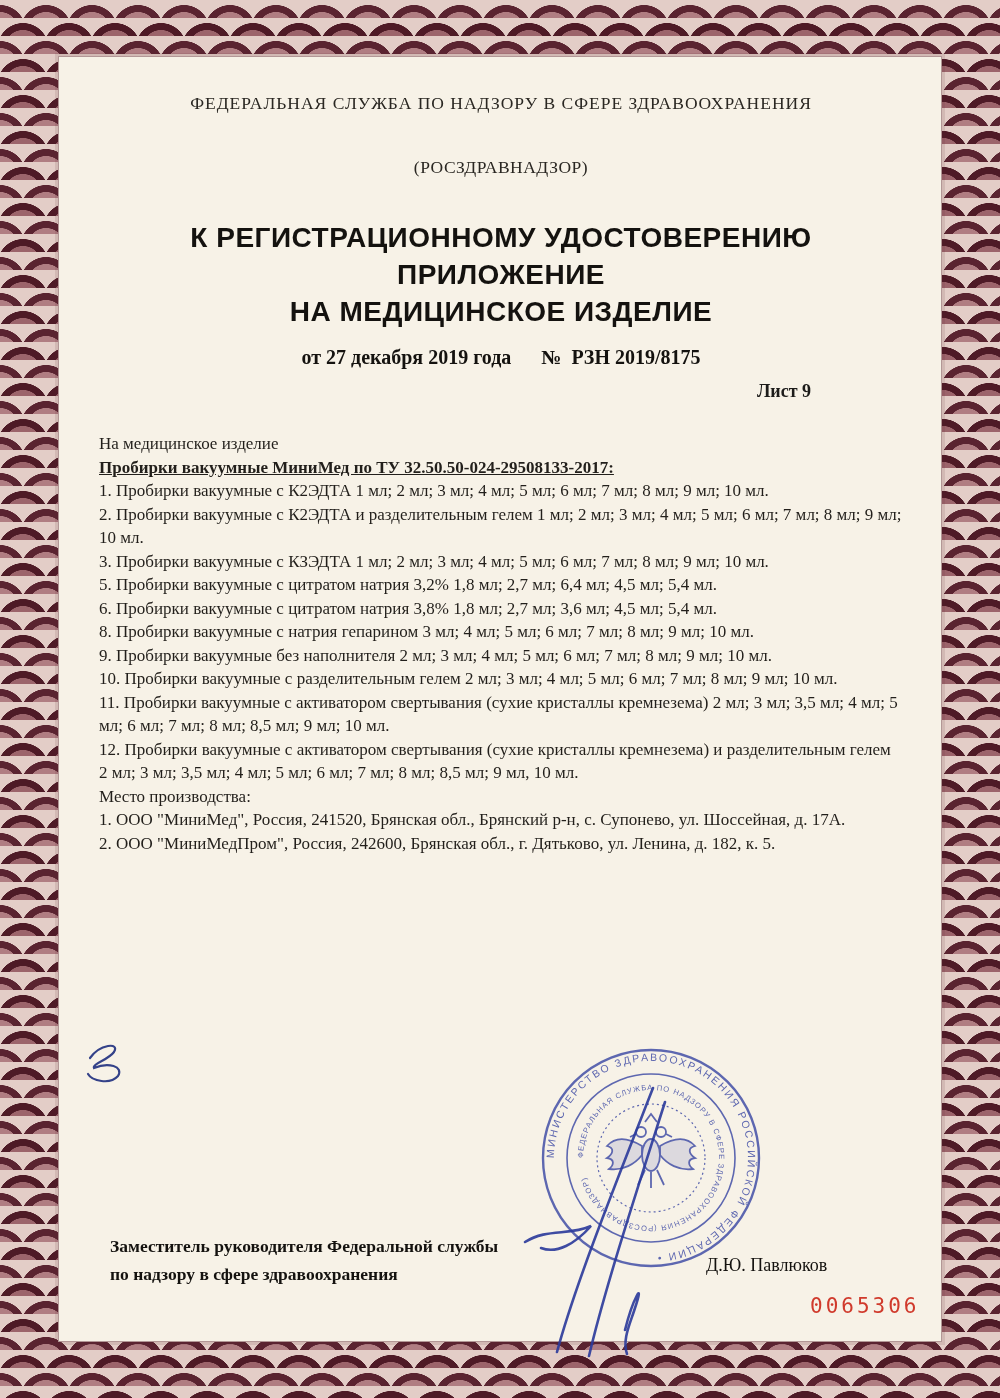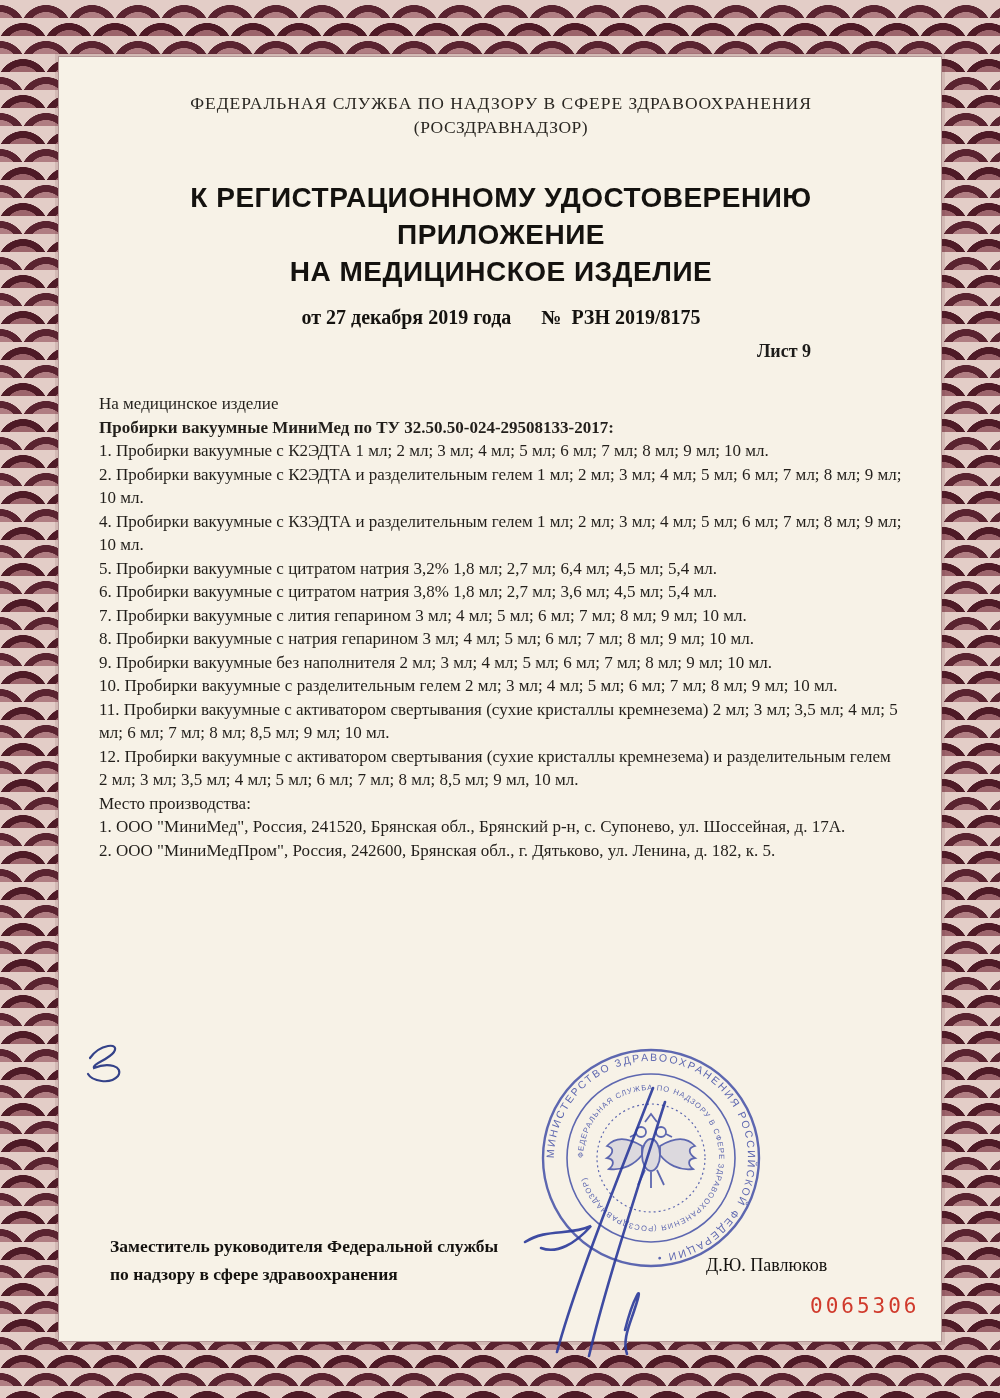--- a/index.html
+++ b/index.html
@@ -19,29 +19,29 @@
     background-position:0 0,23px 18px;
   }
   .inner{
     position:absolute;left:58px;top:56px;right:58px;bottom:56px;
     background:#f7f2e7;
     border:1px solid rgba(94,40,50,.45);
     box-shadow:0 0 0 3px rgba(94,40,50,.12);
   }
   .content{position:absolute;inset:0;padding:34px 38px 0 40px;}
   .agency{font-size:17.5px;line-height:24px;text-align:center;letter-spacing:1px;color:#2a2722;}
-  .agency-sub{font-size:17.5px;line-height:24px;text-align:center;letter-spacing:.5px;color:#2a2722;}
+  .agency-sub{font-size:17.5px;line-height:24px;text-align:center;letter-spacing:.5px;color:#2a2722;margin-top:40px;}
   .doc-title{margin-top:40px;text-align:center;font-family:"Liberation Sans",sans-serif;
     font-weight:bold;font-size:28px;line-height:37px;letter-spacing:.5px;color:#14120f;}
   .date-row{margin-top:16px;text-align:center;font-weight:bold;font-size:20px;color:#14120f;}
   .date-row .num{margin-left:30px;}
   .date-row .num-val{margin-left:10px;margin-top:20px;}
   .sheet{margin-top:12px;text-align:right;padding-right:92px;font-weight:bold;font-size:18px;}
   .body-text{margin-top:30px;font-size:17px;line-height:23.5px;color:#221f1b;}
-  .body-text .bold{font-weight:bold;}
+  .body-text .bold{font-weight:bold;text-decoration:underline;}
   .signer-block{position:absolute;left:110px;top:1232px;font-weight:bold;font-size:17.5px;line-height:28px;color:#14120f;}
   .signer-name{position:absolute;left:706px;top:1255px;font-weight:normal;font-size:18px;color:#14120f;}
   .serial{position:absolute;left:810px;top:1294px;font-family:"DejaVu Sans Mono",monospace;
     font-size:21px;letter-spacing:3px;color:#d03a2c;font-weight:normal;}
   .stamp{position:absolute;left:535px;top:1042px;width:232px;height:232px;opacity:.82;}
   .signature{position:absolute;left:505px;top:1030px;width:235px;height:345px;opacity:.9;}
   .paraphe{position:absolute;left:80px;top:1040px;width:60px;height:48px;opacity:.9;}
   .stamp text{font-family:"Liberation Sans",sans-serif;}
 </style>
 </head>
@@ -67,24 +67,23 @@
         <span>от 27 декабря 2019 года</span><span class="num">№</span><span class="num-val">РЗН 2019/8175</span>
       </div>
 
       <div class="sheet">Лист 9</div>
 
       <div class="body-text">
         <div>На медицинское изделие</div>
         <div class="bold">Пробирки вакуумные МиниМед по ТУ 32.50.50-024-29508133-2017:</div>
         <div>1. Пробирки вакуумные с К2ЭДТА 1 мл; 2 мл; 3 мл; 4 мл; 5 мл; 6 мл; 7 мл; 8 мл; 9 мл; 10 мл.</div>
         <div>2. Пробирки вакуумные с К2ЭДТА и разделительным гелем 1 мл; 2 мл; 3 мл; 4 мл; 5 мл; 6 мл; 7 мл; 8 мл; 9 мл; 10 мл.</div>
-        <div>4. Пробирки вакуумные с КЗЭДТА и разделительным гелем 1 мл; 2 мл; 3 мл; 4 мл; 5 мл; 6 мл; 7 мл; 8 мл; 9 мл; 10 мл.</div>
+        <div>3. Пробирки вакуумные с КЗЭДТА 1 мл; 2 мл; 3 мл; 4 мл; 5 мл; 6 мл; 7 мл; 8 мл; 9 мл; 10 мл.</div>
         <div>5. Пробирки вакуумные с цитратом натрия 3,2% 1,8 мл; 2,7 мл; 6,4 мл; 4,5 мл; 5,4 мл.</div>
         <div>6. Пробирки вакуумные с цитратом натрия 3,8% 1,8 мл; 2,7 мл; 3,6 мл; 4,5 мл; 5,4 мл.</div>
-        <div>7. Пробирки вакуумные с лития гепарином 3 мл; 4 мл; 5 мл; 6 мл; 7 мл; 8 мл; 9 мл; 10 мл.</div>
         <div>8. Пробирки вакуумные с натрия гепарином 3 мл; 4 мл; 5 мл; 6 мл; 7 мл; 8 мл; 9 мл; 10 мл.</div>
         <div>9. Пробирки вакуумные без наполнителя 2 мл; 3 мл; 4 мл; 5 мл; 6 мл; 7 мл; 8 мл; 9 мл; 10 мл.</div>
         <div>10. Пробирки вакуумные с разделительным гелем 2 мл; 3 мл; 4 мл; 5 мл; 6 мл; 7 мл; 8 мл; 9 мл; 10 мл.</div>
         <div>11. Пробирки вакуумные с активатором свертывания (сухие кристаллы кремнезема) 2 мл; 3 мл; 3,5 мл; 4 мл; 5 мл; 6 мл; 7 мл; 8 мл; 8,5 мл; 9 мл; 10 мл.</div>
         <div>12. Пробирки вакуумные с активатором свертывания (сухие кристаллы кремнезема) и разделительным гелем 2 мл; 3 мл; 3,5 мл; 4 мл; 5 мл; 6 мл; 7 мл; 8 мл; 8,5 мл; 9 мл, 10 мл.</div>
         <div>Место производства:</div>
         <div>1. ООО "МиниМед", Россия, 241520, Брянская обл., Брянский р-н, с. Супонево, ул. Шоссейная, д. 17А.</div>
         <div>2. ООО "МиниМедПром", Россия, 242600, Брянская обл., г. Дятьково, ул. Ленина, д. 182, к. 5.</div>
       </div>
     </div>

